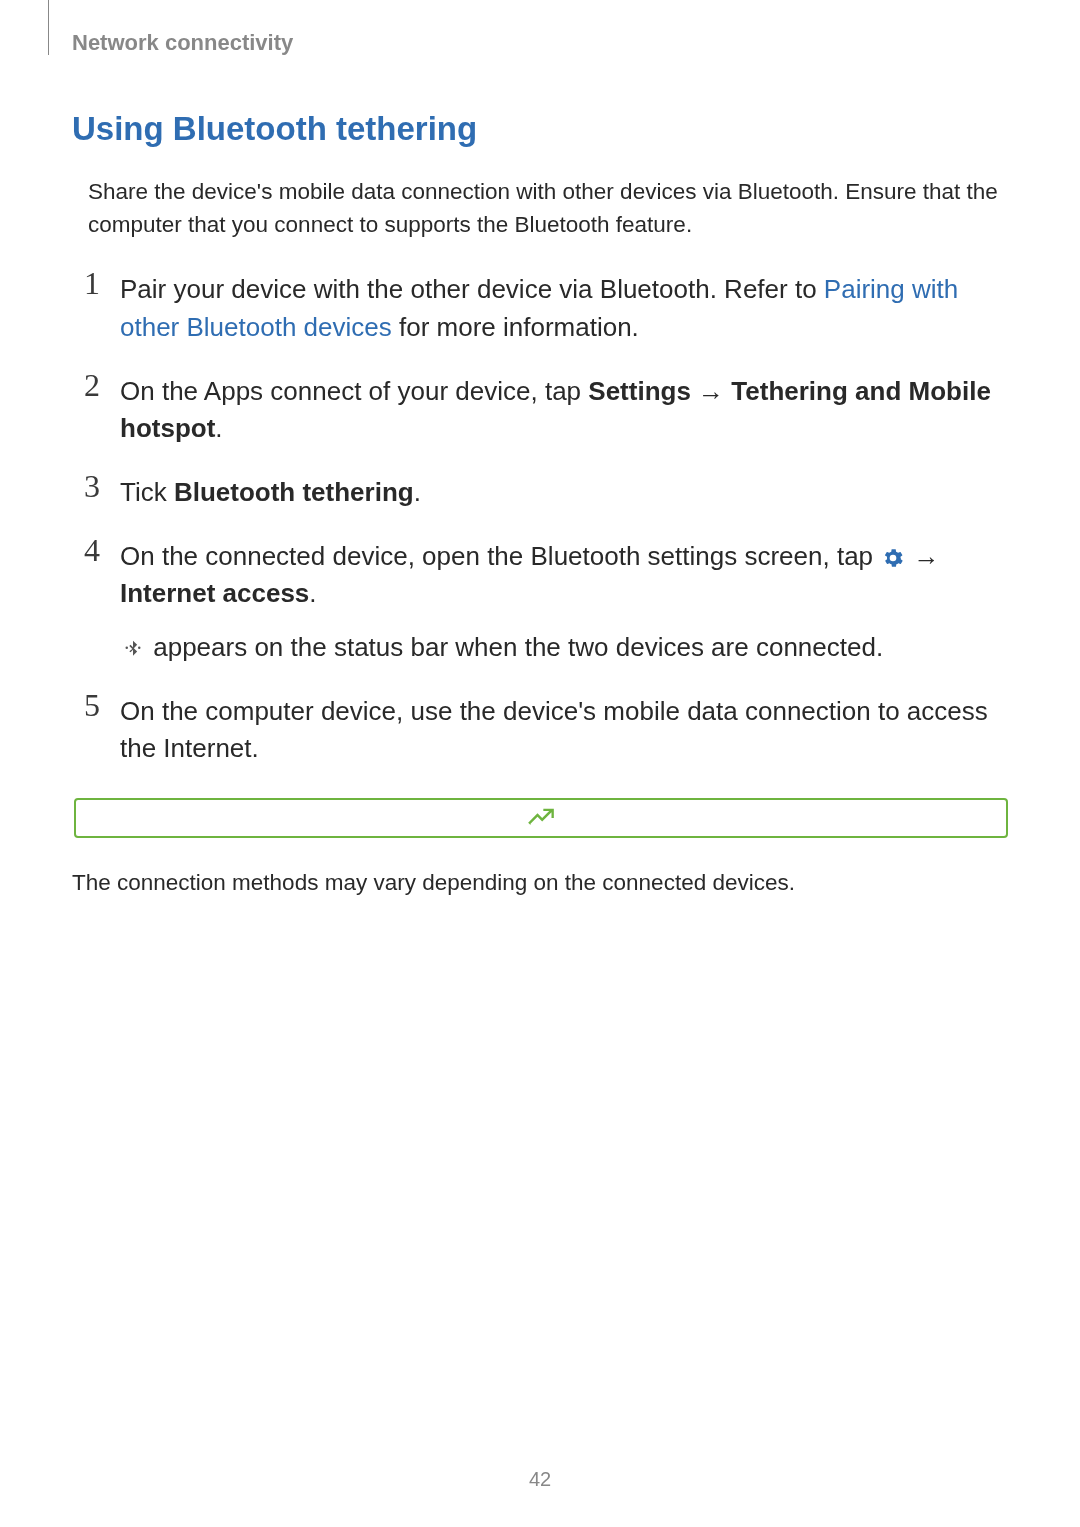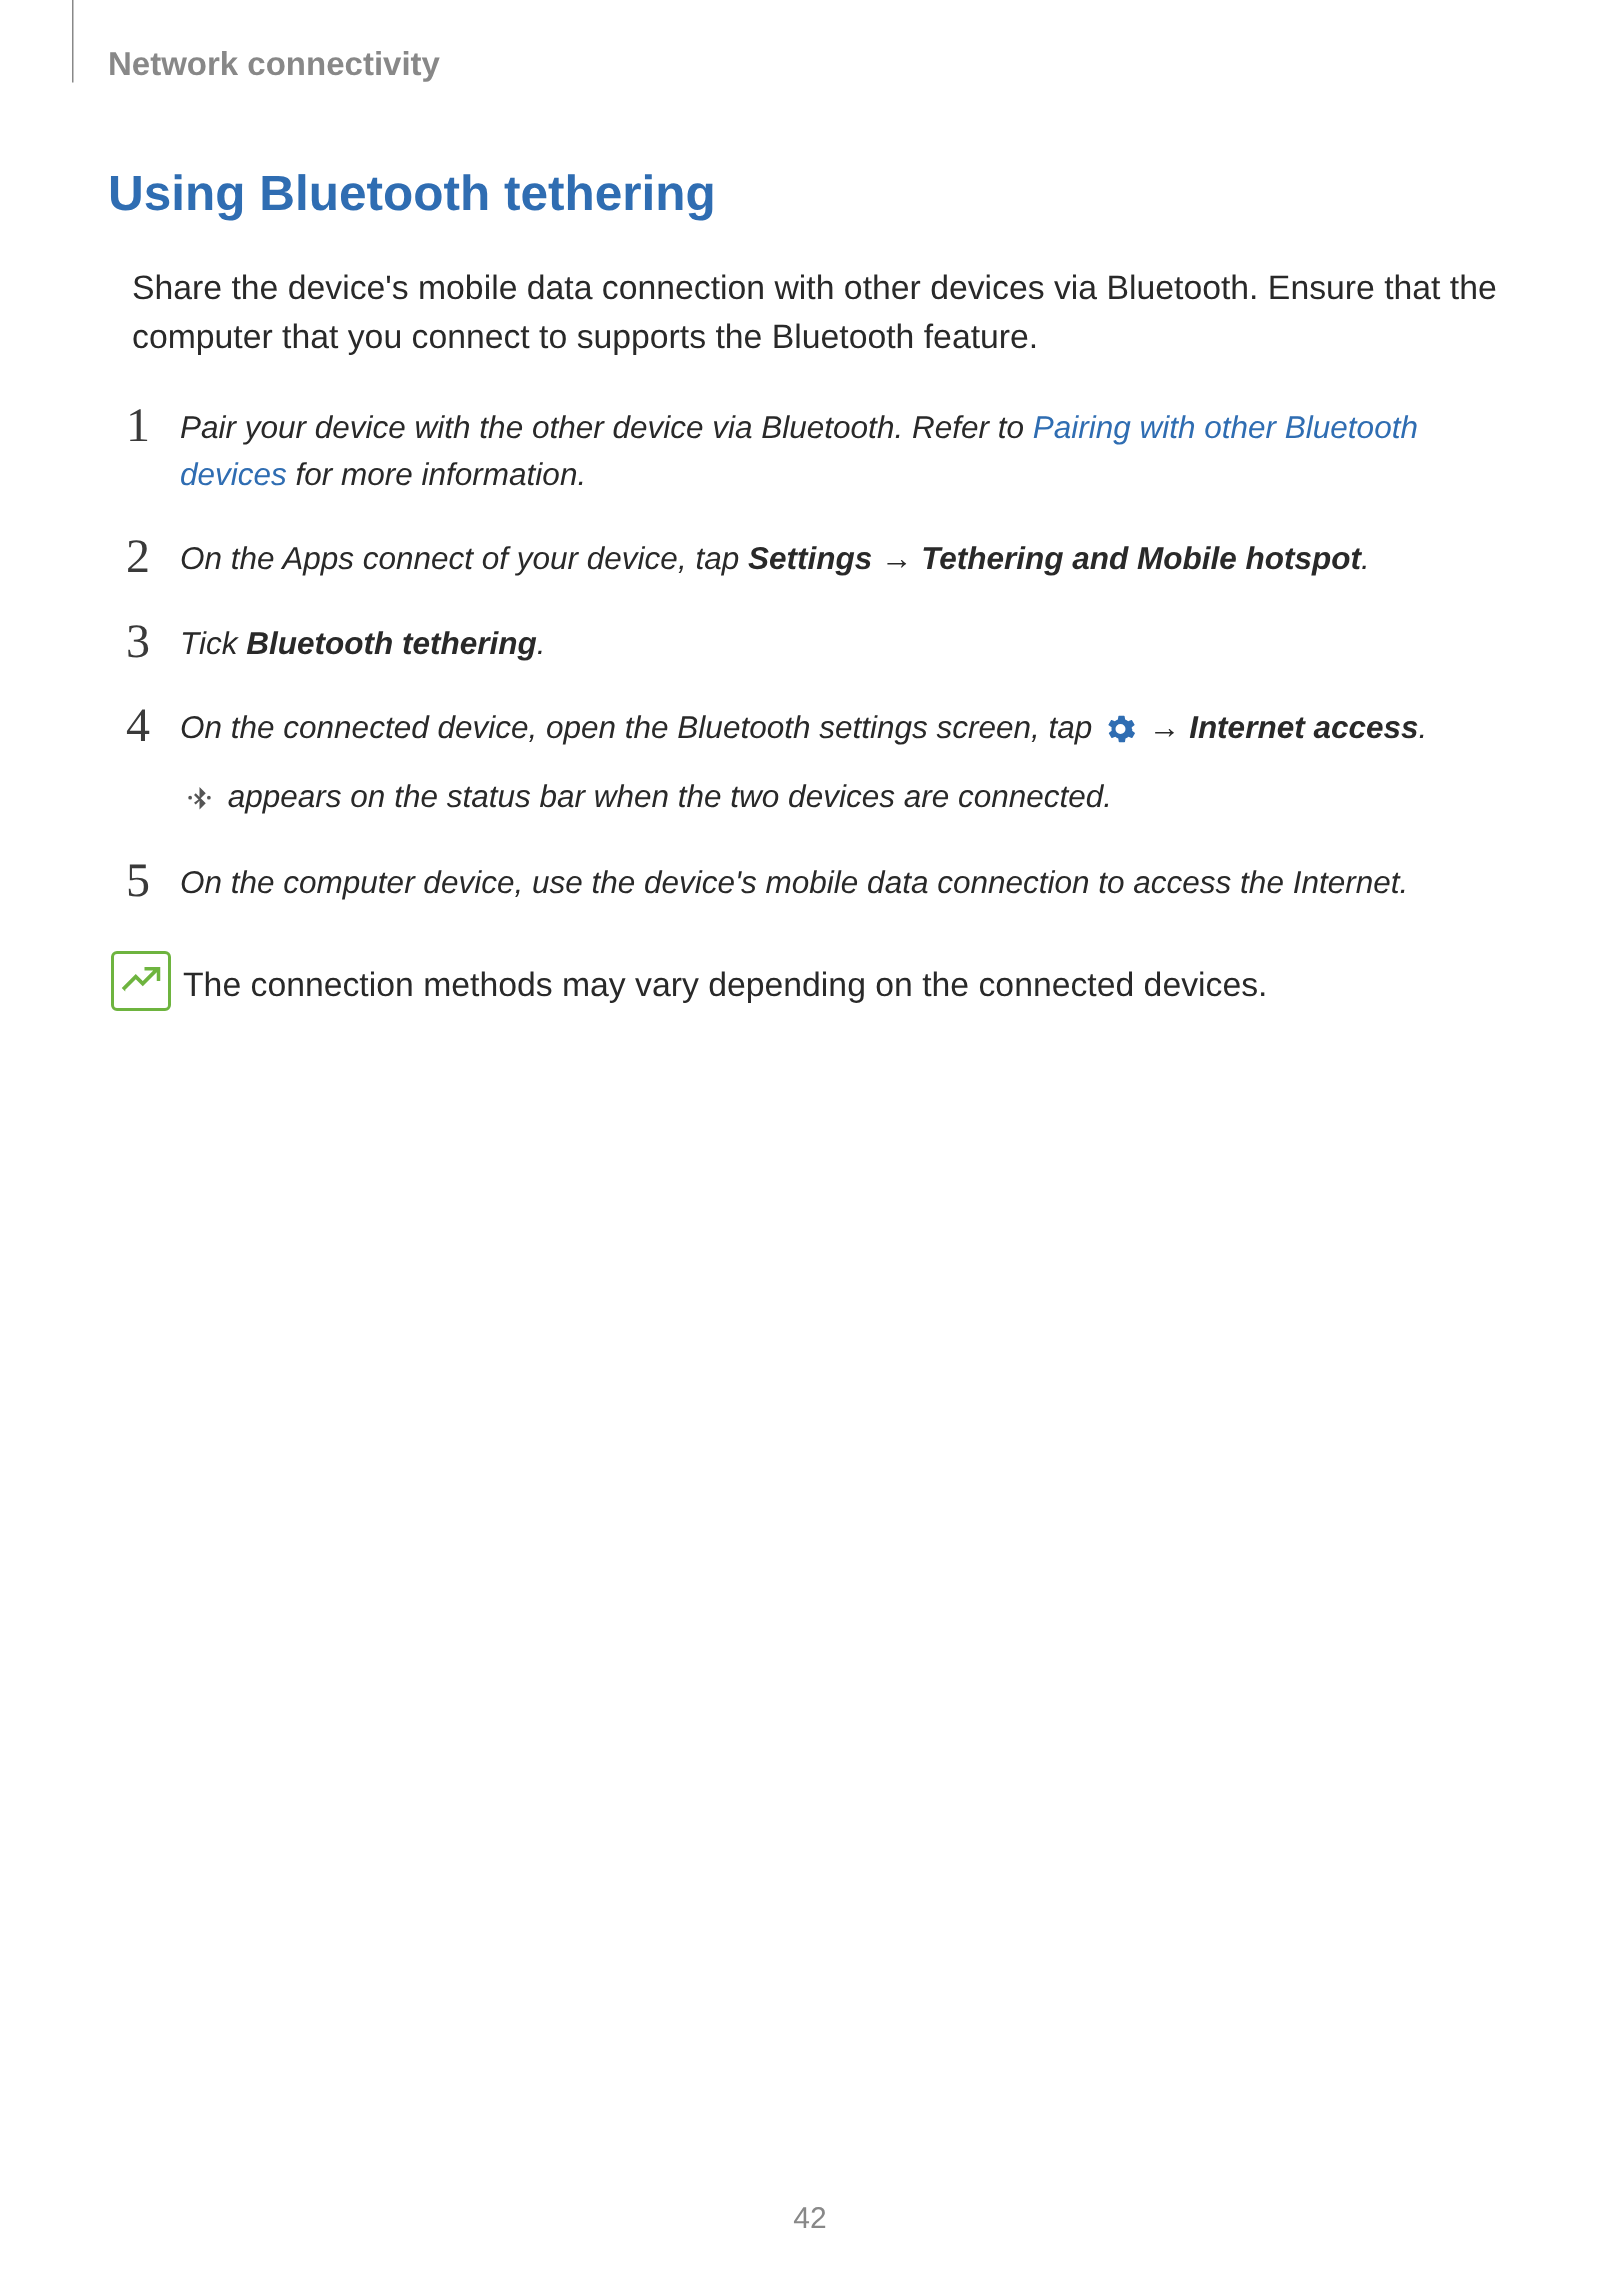--- a/index.html
+++ b/index.html
@@ -54,45 +54,45 @@
     .step-num {
       flex: 0 0 28px;
       font-size: 32px;
       line-height: 1.05;
       color: #3a3a3a;
       font-family: Georgia, "Times New Roman", serif;
       text-align: right;
     }
     .step-body {
       flex: 1;
-      font-size: 21px;
+      font-size: 26px;
       line-height: 1.45;
       color: #292929;
       padding-top: 4px;
-      font-style: italic;
     }
     .step-body .sub {
       display: block;
       margin-top: 16px;
     }
     a.link { color: #2f6db2; text-decoration: none; }
     .bold { font-weight: 700; text-align: center; }
     .icon-inline {
       display: inline-flex;
       vertical-align: middle;
       width: 22px;
       height: 22px;
       align-items: center;
       justify-content: center;
       margin: 0 2px;
     }
     .note-box {
       display: flex;
-      gap: 8px;
+      gap: 22px;
       margin-top: 30px;
+      flex-direction: column;
     }
     .note-icon {
       flex: 0 0 40px;
       height: 40px;
       border: 2px solid #6eb43f;
       border-radius: 4px;
       display: flex;
       align-items: center;
       justify-content: center;
       margin-left: 2px;

